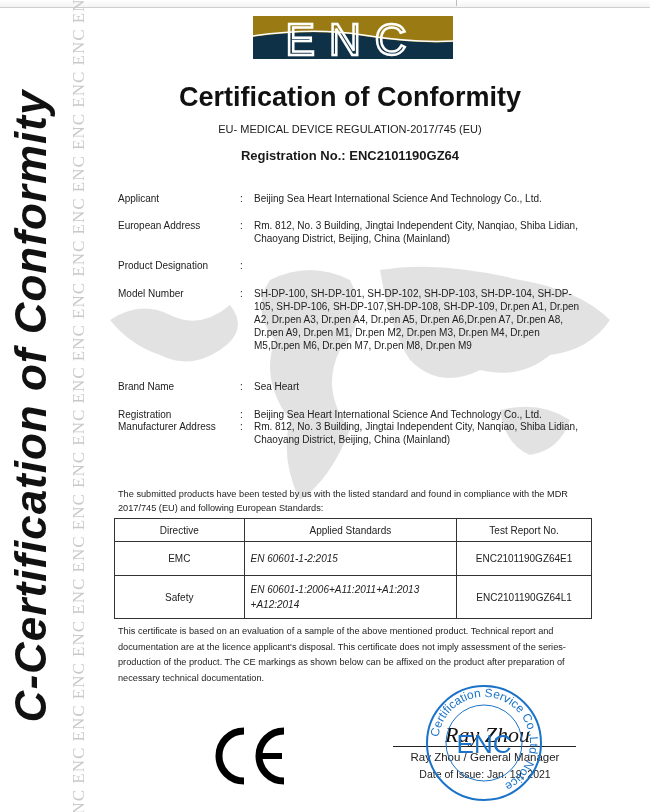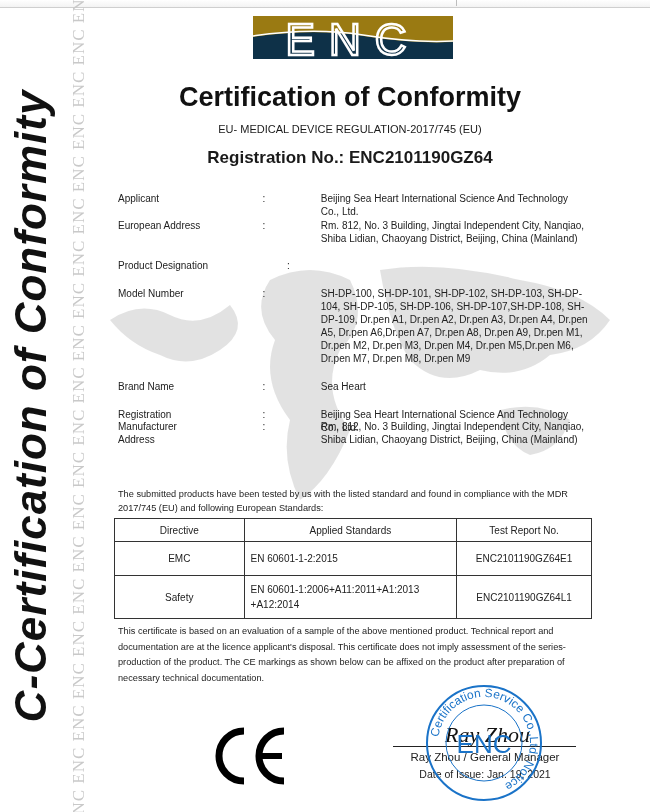--- a/index.html
+++ b/index.html
@@ -49,42 +49,42 @@
     .title {
       position: absolute; left: 110px; top: 82px; width: 480px; text-align: center;
       font-weight: bold; font-size: 27px; color: #111;
     }
     .subtitle {
       position: absolute; left: 110px; top: 123px; width: 480px; text-align: center;
       font-weight: normal; font-size: 11px;
     }
     .regno {
       position: absolute; left: 110px; top: 148px; width: 480px; text-align: center;
-      font-weight: bold; font-size: 17px;
+      font-weight: bold; font-size: 13px;
     }
 
     .fields { position: absolute; left: 118px; top: 192px; width: 470px; font-size: 10px; line-height: 13px; }
-    .field { display: flex; position: absolute; left: 0; width: 470px; gap: 47px; }
+    .field { display: flex; position: absolute; left: 0; width: 470px; }
     .field .label { width: 122px; color: #222; }
     .field .colon { width: 14px; color: #222; }
     .field .value { width: 334px; color: #222; }
 
     .intro {
       position: absolute; left: 118px; top: 487px; width: 475px;
       font-size: 9.2px; line-height: 14px; color: #222;
     }
 
     table.stds {
       position: absolute; left: 114px; top: 518px; width: 478px;
       border-collapse: collapse; font-size: 10px; color: #222;
     }
     table.stds th, table.stds td { border: 1px solid #333; font-weight: normal; margin-left: 39px; }
     table.stds th { height: 20px; text-align: center; }
     table.stds td { text-align: center; }
-    table.stds td.std { text-align: left; padding-left: 6px; line-height: 15px; }
+    table.stds td.std { text-align: left; padding-left: 6px; line-height: 15px; font-style: italic; }
     table.stds tr.r1 td { height: 31px; }
     table.stds tr.r2 td { height: 40px; }
 
     .footer-note {
       position: absolute; left: 118px; top: 624px; width: 475px;
       font-size: 9.2px; line-height: 15.5px; color: #222;
     }
 
     .ce-mark { position: absolute; left: 210px; top: 727px; width: 78px; height: 58px; }
 

